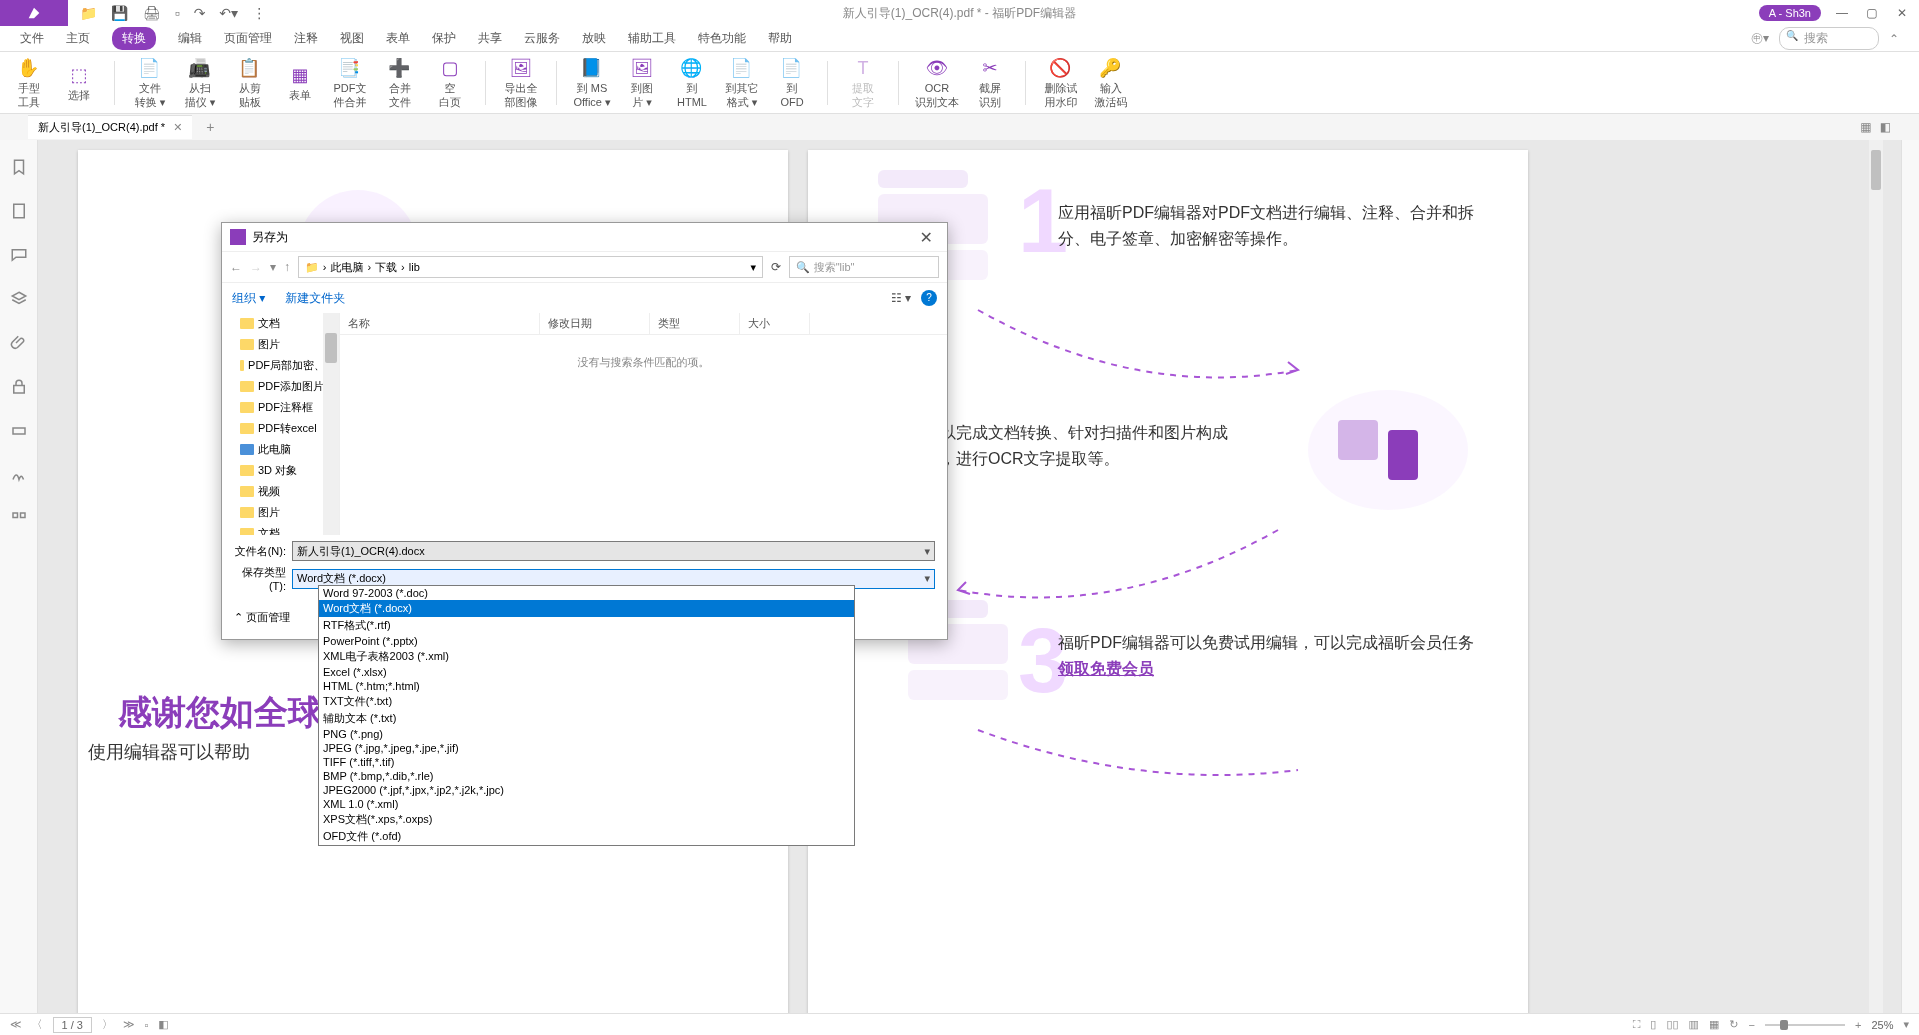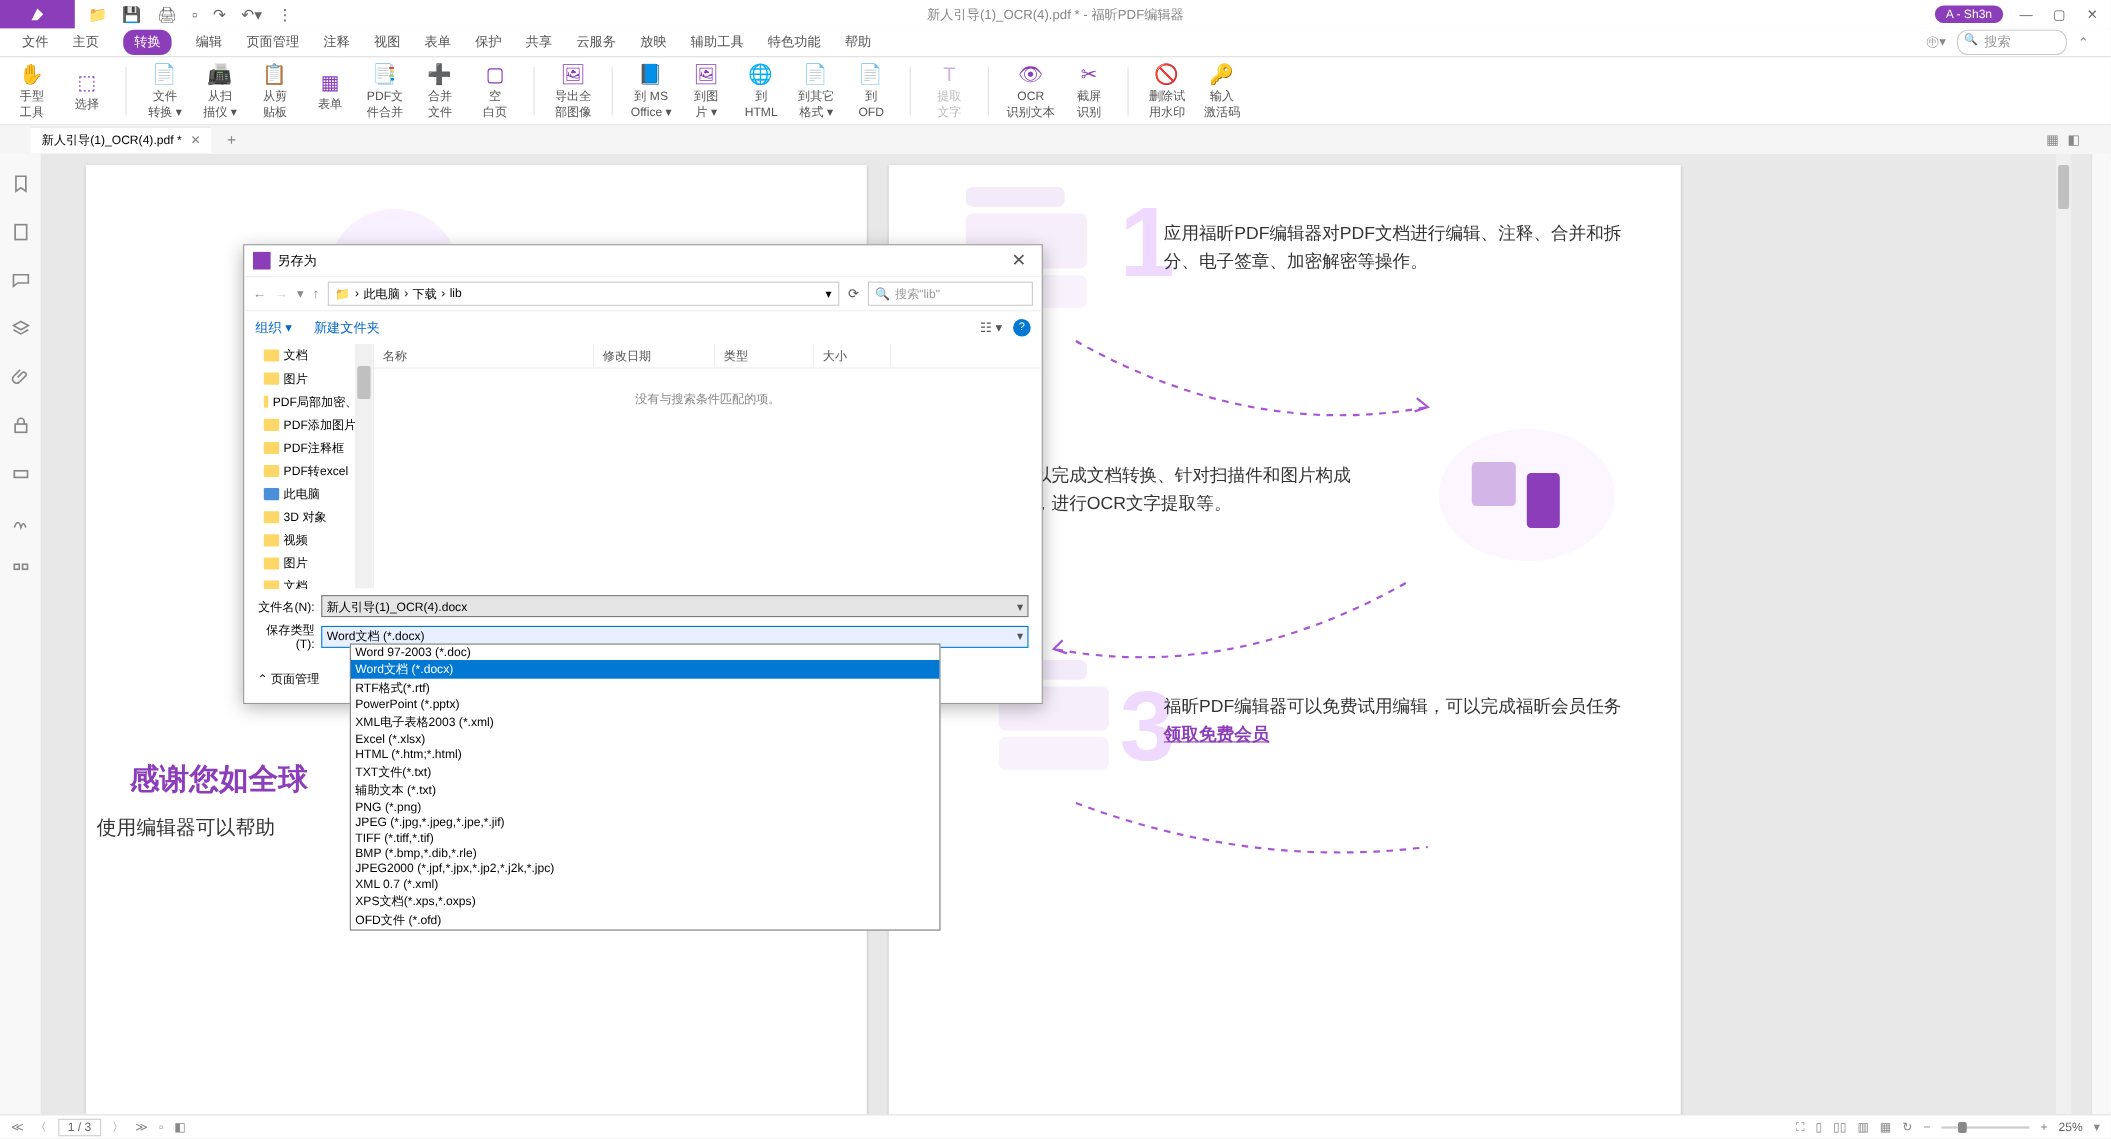--- a/index.html
+++ b/index.html
@@ -43,21 +43,21 @@
 .leftbar { width: 38px; background: #f8f8f8; border-right: 1px solid #e0e0e0; display: flex; flex-direction: column; align-items: center; padding-top: 18px; gap: 26px; }
 .leftbar .side-ico { width: 18px; height: 18px; color: #888; cursor: pointer; }
 
 .doc-area { flex: 1; background: #e8e8e8; position: relative; overflow: hidden; }
 .pages { display: flex; padding: 10px 40px; gap: 20px; }
 .page { background: #fff; width: 710px; height: 880px; box-shadow: 0 1px 3px rgba(0,0,0,0.2); padding: 40px; position: relative; }
 .page2 { width: 720px; }
 
 .step-number { font-size: 90px; font-weight: bold; color: #f0d9ff; position: absolute; }
 .step-text { font-size: 16px; color: #333; line-height: 1.6; }
-.thankyou { font-size: 27px; font-weight: bold; color: #8b3dba; }
+.thankyou { font-size: 34px; font-weight: bold; color: #8b3dba; }
 .membership-link { color: #8b3dba; text-decoration: underline; font-weight: bold; }
 
 .rightbar { width: 18px; background: #f8f8f8; border-left: 1px solid #e0e0e0; }
 .scrollbar-v { width: 14px; background: #f0f0f0; position: absolute; right: 18px; top: 0; bottom: 0; }
 .scrollbar-thumb { background: #c0c0c0; border-radius: 2px; }
 
 
 .statusbar { position: absolute; bottom: 0; left: 0; right: 0; height: 22px; background: #fff; border-top: 1px solid #e0e0e0; display: flex; align-items: center; padding: 0 10px; font-size: 11px; color: #666; }
 .statusbar .sb-left { display: flex; align-items: center; gap: 10px; }
 .statusbar .sb-right { margin-left: auto; display: flex; align-items: center; gap: 10px; }
@@ -514,16 +514,16 @@
     <div class="ddi">XML电子表格2003 (*.xml)</div>
     <div class="ddi">Excel (*.xlsx)</div>
     <div class="ddi">HTML (*.htm;*.html)</div>
     <div class="ddi">TXT文件(*.txt)</div>
     <div class="ddi">辅助文本 (*.txt)</div>
     <div class="ddi">PNG (*.png)</div>
     <div class="ddi">JPEG (*.jpg,*.jpeg,*.jpe,*.jif)</div>
     <div class="ddi">TIFF (*.tiff,*.tif)</div>
     <div class="ddi">BMP (*.bmp,*.dib,*.rle)</div>
     <div class="ddi">JPEG2000 (*.jpf,*.jpx,*.jp2,*.j2k,*.jpc)</div>
-    <div class="ddi">XML 0.7 (*.xml)</div>
+    <div class="ddi">XML 1.0 (*.xml)</div>
     <div class="ddi">XPS文档(*.xps,*.oxps)</div>
     <div class="ddi">OFD文件 (*.ofd)</div>
   </div>
 
 </body></html>

